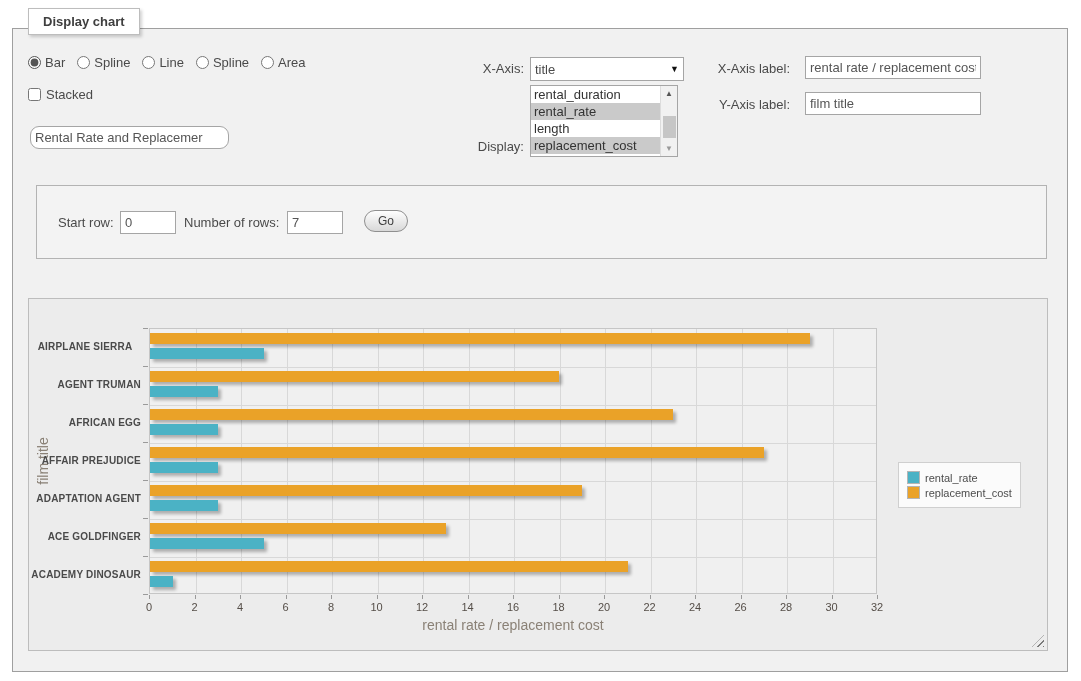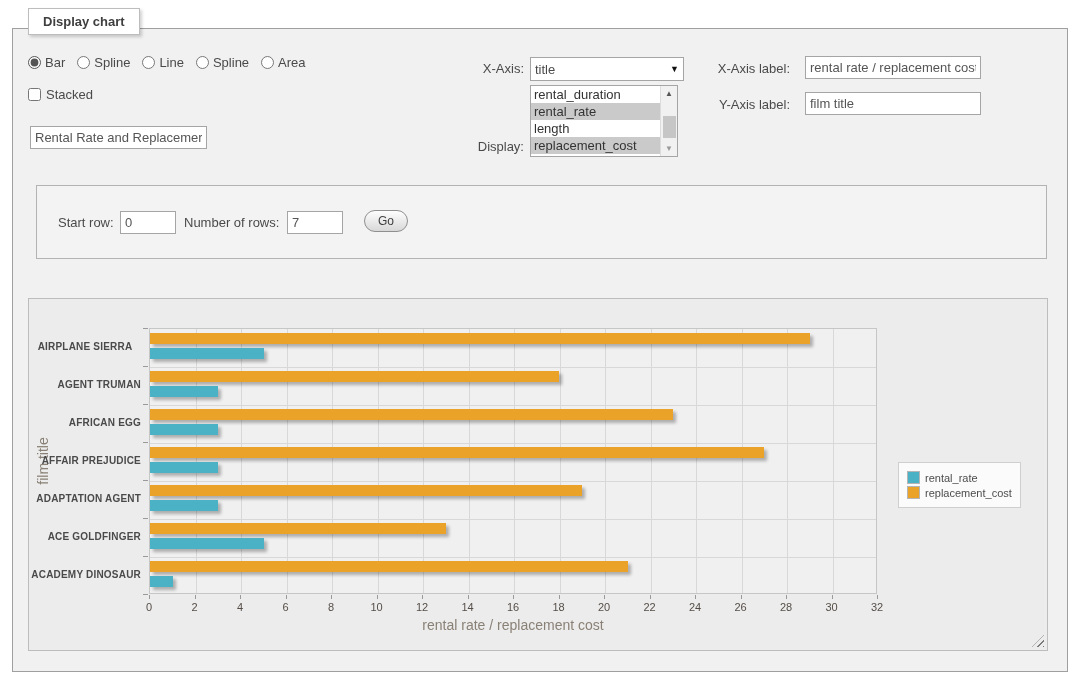--- a/index.html
+++ b/index.html
@@ -8,21 +8,21 @@
   
   .fieldset { position:absolute; left:12px; top:28px; width:1056px; height:644px; border:1px solid #9f9f9f; background:#f1f1f1; }
   .legend-tab { position:absolute; left:28px; top:8px; padding:5px 14px; background:#fff; border:1px solid #bdbdbd; box-shadow:2px 2px 3px rgba(0,0,0,0.18); font-weight:bold; color:#3f3f3f; z-index:5; }
 
   
   .radio-row { position:absolute; left:28px; top:55px; display:flex; align-items:center; gap:4px; }
   .radio-row label { margin-right:8px; color:#4a4a4a; }
   input[type=radio], input[type=checkbox] { width:13px; height:13px; accent-color:#555; }
   .stacked-row { position:absolute; left:28px; top:87px; display:flex; align-items:center; gap:5px; color:#4a4a4a; }
   .text-input { border:1px solid #a5a5a5; background:#fff; height:23px; padding:0 4px; font-family:"Liberation Sans",sans-serif; font-size:13px; color:#555; }
-  .title-input { position:absolute; left:30px; top:126px; width:177px; }
+  .title-input { position:absolute; left:30px; top:126px; width:199px;border-radius:9px; }
   .form-label { position:absolute; text-align:right; color:#4a4a4a; }
   .lbl-xaxis { left:454px; top:61px; width:70px; }
   .lbl-series { left:454px; top:139px; width:70px; }
   .lbl-xaxislabel { left:700px; top:61px; width:90px; }
   .lbl-yaxislabel { left:700px; top:97px; width:90px; }
   .select-box { position:absolute; left:530px; top:57px; width:154px; height:24px; background:#fff; border:1px solid #a5a5a5; color:#4a4a4a; display:flex; align-items:center; padding:0 4px; cursor:default; }
   .select-box .caret { margin-left:auto; font-size:9px; color:#111; }
   .inp-xaxislabel { position:absolute; left:805px; top:56px; width:176px; }
   .inp-yaxislabel { position:absolute; left:805px; top:92px; width:176px; }
 

